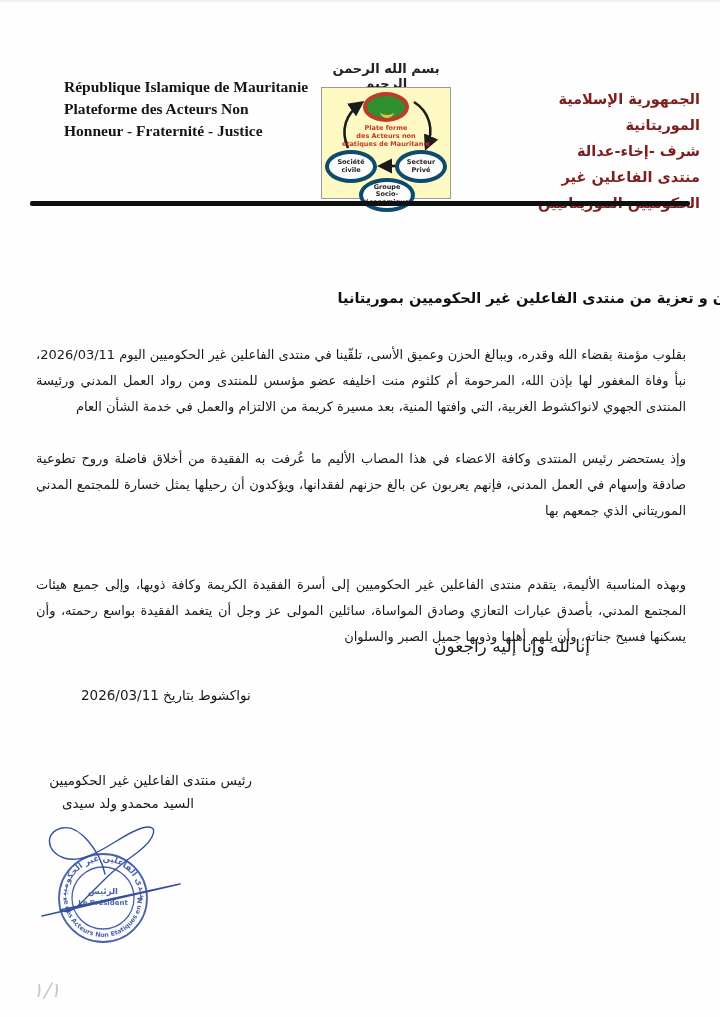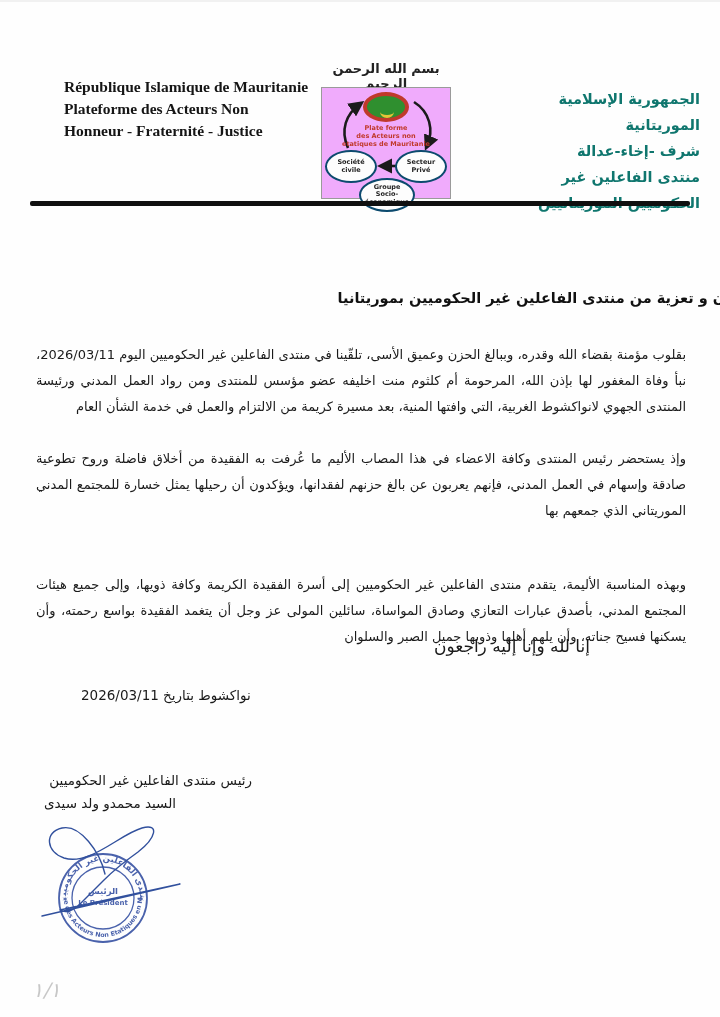--- a/index.html
+++ b/index.html
@@ -15,42 +15,42 @@
     position:absolute;left:64px;top:76px;width:250px;
     font-family:"Liberation Serif","DejaVu Serif",serif;
     font-weight:bold;font-size:15.5px;line-height:22px;color:#151515;
   }
   .bismillah{
     position:absolute;left:316px;top:61px;width:140px;text-align:center;
     direction:rtl;font-weight:bold;font-size:13px;color:#222;
   }
   .hdr-right{
     position:absolute;right:20px;top:86px;width:220px;text-align:right;
-    direction:rtl;font-weight:bold;font-size:14.5px;line-height:26px;color:#0f766e;
+    direction:rtl;font-weight:bold;font-size:14.5px;line-height:26px;color:#7f1d1d;
   }
 
   
   .logo-box{
     position:absolute;left:321px;top:87px;width:130px;height:112px;
-    background:#f0abfc;border:1px solid #9a9a9a;box-sizing:border-box;
+    background:#fef9c3;border:1px solid #9a9a9a;box-sizing:border-box;
   }
   .flag-oval{
     position:absolute;left:41px;top:4px;width:46px;height:30px;
     background:#2f8f2f;border:4px solid #c0392b;border-radius:50%;box-sizing:border-box;
   }
   .crescent{
     position:absolute;left:13px;top:10px;width:14px;height:9px;
     border-bottom:3px solid #e7c437;border-radius:50%;
   }
   .flag-label{
     position:absolute;left:0;top:36px;width:100%;text-align:center;
     color:#c0392b;font-weight:bold;font-size:6.5px;line-height:8px;
   }
   .node{
-    position:absolute;background:#fdfdfd;border:2px solid #0c4a6e;border-radius:50%;
+    position:absolute;background:#fdfdfd;border:4px solid #0c4a6e;border-radius:50%;
     display:flex;align-items:center;justify-content:center;text-align:center;
     font-weight:bold;font-size:6.5px;line-height:7.5px;color:#222;box-sizing:border-box;
     padding:2px;
   }
   .node-sc{left:3px;top:62px;width:52px;height:33px;}
   .node-sp{right:3px;top:62px;width:52px;height:33px;}
   .node-gs{left:37px;top:90px;width:56px;height:34px;background:#fdfdfd;}
   .logo-arrows{position:absolute;left:0;top:0;width:130px;height:112px;pointer-events:none;}
 
   
@@ -76,21 +76,21 @@
   .date-line{
     position:absolute;left:45px;top:687px;direction:rtl;
     font-size:13.5px;color:#1a1a1a;margin-left:36px;
   }
 
   
   .sig-block{
     position:absolute;left:40px;top:769px;width:212px;direction:rtl;text-align:right;
     font-size:13.5px;line-height:23px;color:#1a1a1a;
   }
-  .sig-block .name{margin-right:76px;}
+  .sig-block .name{margin-right:58px;}
   .sig-svg{position:absolute;left:20px;top:812px;}
   .stamp-svg{position:absolute;left:28px;top:838px;opacity:.92;}
 
   
   .page-num{
     position:absolute;left:34px;top:978px;color:#c7c7c7;
     font-size:20px;transform:skewX(-14deg);direction:ltr;
   }
 </style>
 </head>

